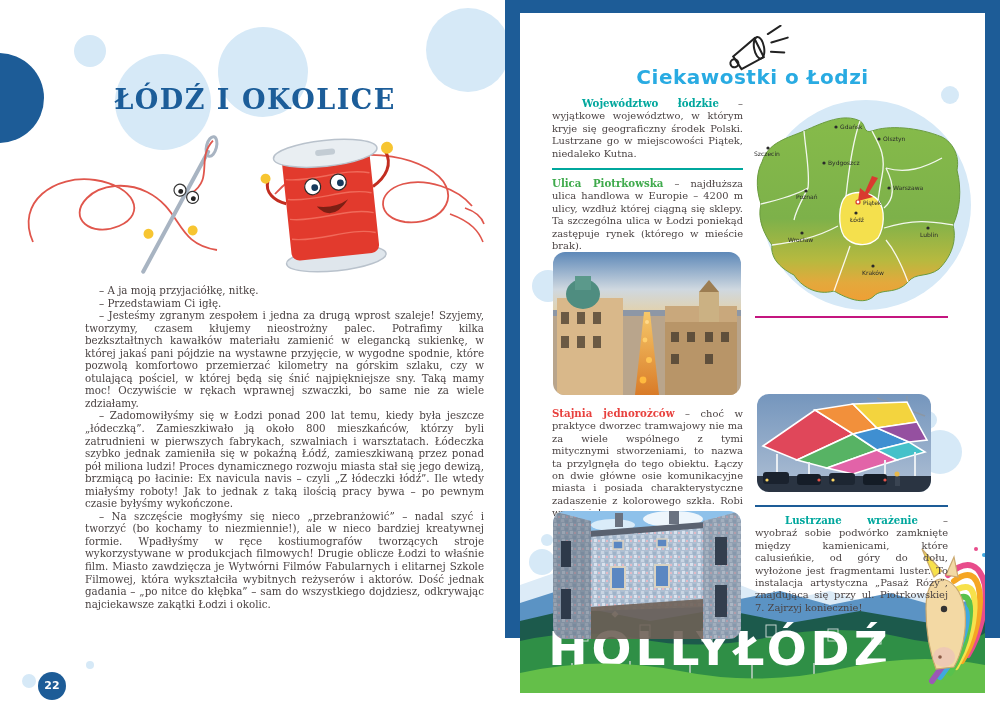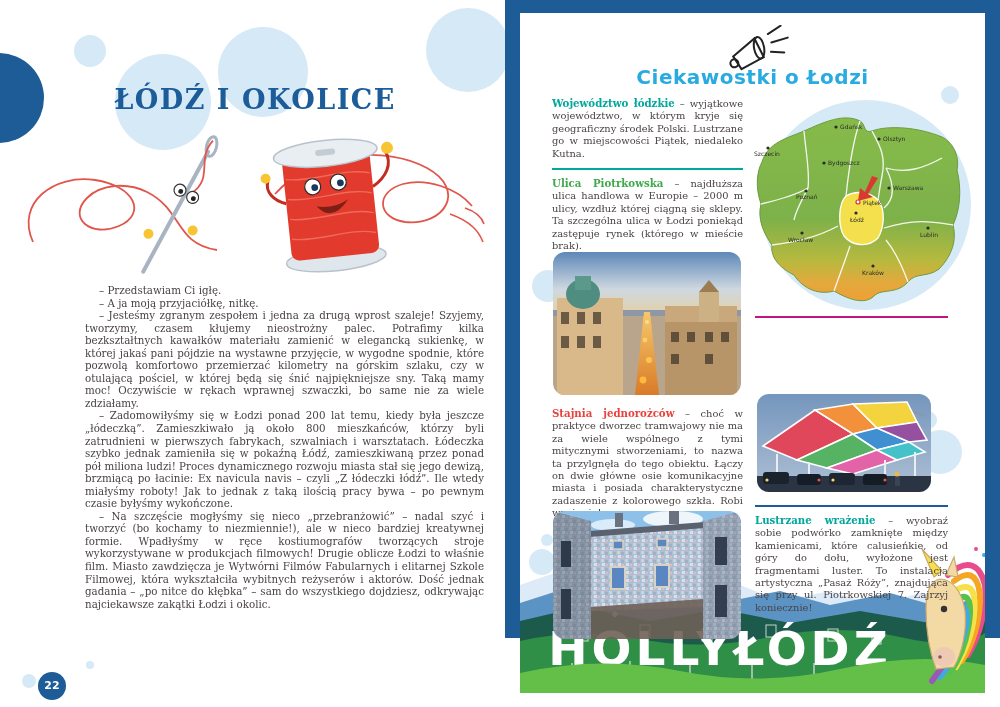--- a/index.html
+++ b/index.html
@@ -32,21 +32,21 @@
   .right-page { position:absolute; left:505px; top:0; width:495px; height:638px; background:#1d5c97;padding-left:36px; }
   .page-inner { position:absolute; left:15px; top:13px; width:465px; height:680px; background:#fff; overflow:hidden; }
   .megaphone { position:absolute; left:192px; top:12px; z-index:3; }
   .right-heading {
     position:absolute; left:0; top:52px; width:100%; text-align:center;
     font-family:"DejaVu Sans", sans-serif; font-weight:bold; font-size:20px;
     letter-spacing:0.5px; color:#29abe2; z-index:3;
   }
   .fact { position:absolute; font-size:9.9px; line-height:12.4px; text-align:justify; z-index:3; }
   .fact b { font-family:"DejaVu Serif", serif; font-size:10.2px; }
-  .ft-teal    { color:#00a79d; }
+  .ft-teal    { color:#00a79d;margin-left:30px; }
   .ft-green   { color:#3faa4c; }
   .ft-red     { color:#e8413e;margin-top:44px; }
   .ft-magenta { color:#c4157f; }
   .divider { position:absolute; height:2px; z-index:3; }
   .dv-teal    { background:#00a79d; }
   .dv-magenta { background:#c4157f; }
   .dv-blue    { background:#1d5c97; }
   .photo { position:absolute; border-radius:12px; overflow:hidden; z-index:2; }
   .photo svg { display:block; }
   .map-wrap { position:absolute; left:226px; top:85px; z-index:2; }
@@ -97,22 +97,22 @@
       <rect x="34" y="10" width="20" height="6" rx="3" fill="#c3ccd4"></rect>
       <circle cx="28" cy="46" r="8" fill="#fff" stroke="#2b2b2b" stroke-width="1.2"></circle>
       <circle cx="54" cy="44" r="8" fill="#fff" stroke="#2b2b2b" stroke-width="1.2"></circle>
       <circle cx="30" cy="47" r="3.4" fill="#173a5c"></circle>
       <circle cx="56" cy="45" r="3.4" fill="#173a5c"></circle>
       <path d="M30,66 Q44,84 62,62 Q48,70 30,66 Z" fill="#7c1f14"></path>
     </g>
   </svg>
 
   <div class="body-text">
+    <p>– A ja moją przyjaciółkę, nitkę.</p>
     <p>– Przedstawiam Ci igłę.</p>
-    <p>– A ja moją przyjaciółkę, nitkę.</p>
     <p>– Jesteśmy zgranym zespołem i jedna za drugą wprost szaleje! Szyjemy, tworzymy, czasem kłujemy nieostrożny palec. Potrafimy kilka bezkształtnych kawałków materiału zamienić w elegancką sukienkę, w której jakaś pani pójdzie na wystawne przyjęcie, w wygodne spodnie, które pozwolą komfortowo przemierzać kilometry na górskim szlaku, czy w otulającą pościel, w której będą się śnić najpiękniejsze sny. Taką mamy moc! Oczywiście w rękach wprawnej szwaczki, bo same nie za wiele zdziałamy.</p>
     <p>– Zadomowiłyśmy się w Łodzi ponad 200 lat temu, kiedy była jeszcze „łódeczką”. Zamieszkiwało ją około 800 mieszkańców, którzy byli zatrudnieni w pierwszych fabrykach, szwalniach i warsztatach. Łódeczka szybko jednak zamieniła się w pokaźną Łódź, zamieszkiwaną przez ponad pół miliona ludzi! Proces dynamicznego rozwoju miasta stał się jego dewizą, brzmiącą po łacinie: Ex navicula navis – czyli „Z łódeczki łódź”. Ile wtedy miałyśmy roboty! Jak to jednak z taką ilością pracy bywa – po pewnym czasie byłyśmy wykończone.</p>
     <p>– Na szczęście mogłyśmy się nieco „przebranżowić” – nadal szyć i tworzyć (bo kochamy to niezmiennie!), ale w nieco bardziej kreatywnej formie. Wpadłyśmy w ręce kostiumografów tworzących stroje wykorzystywane w produkcjach filmowych! Drugie oblicze Łodzi to właśnie film. Miasto zawdzięcza je Wytwórni Filmów Fabularnych i elitarnej Szkole Filmowej, która wykształciła wybitnych reżyserów i aktorów. Dość jednak gadania – „po nitce do kłębka” – sam do wszystkiego dojdziesz, odkrywając najciekawsze zakątki Łodzi i okolic.</p>
   </div>
 
   <div class="page-num">22</div>
 </div>
 
 <div class="right-page">
   <div class="page-inner">
@@ -136,21 +136,21 @@
       </g>
     </svg>
 
     <h2 class="right-heading">Ciekawostki o Łodzi</h2>
 
     <div class="fact" style="left:32px; top:84px; width:191px;">
       <b class="ft-teal">Województwo łódzkie</b><span> – wyjątkowe województwo, w którym kryje się geograficzny środek Polski. Lustrzane go w miejscowości Piątek, niedaleko Kutna.</span>
     </div>
     <div class="divider dv-teal" style="left:32px; top:155px; width:191px;"></div>
     <div class="fact" style="left:32px; top:164px; width:191px;">
-      <b class="ft-green">Ulica Piotrkowska</b><span> – najdłuższa ulica handlowa w Europie – 2000 m ulicy, wzdłuż której ciągną się sklepy. Ta szczególna ulica w Łodzi poniekąd zastępuje rynek (którego w mieście brak).</span>
+      <b class="ft-green">Ulica Piotrkowska</b><span> – najdłuższa ulica handlowa w Europie – 4200 m ulicy, wzdłuż której ciągną się sklepy. Ta szczególna ulica w Łodzi poniekąd zastępuje rynek (którego w mieście brak).</span>
     </div>
 
     <div class="photo" style="left:33px; top:239px; width:188px; height:143px;">
       <svg width="188" height="143" viewBox="0 0 188 143">
         <defs>
           <linearGradient id="sky1" x1="0" y1="0" x2="0" y2="1">
             <stop offset="0" stop-color="#5d88b8"></stop>
               <stop offset="0.55" stop-color="#cfd8e0"></stop>
               <stop offset="1" stop-color="#e9cf9a"></stop>
           </linearGradient>

